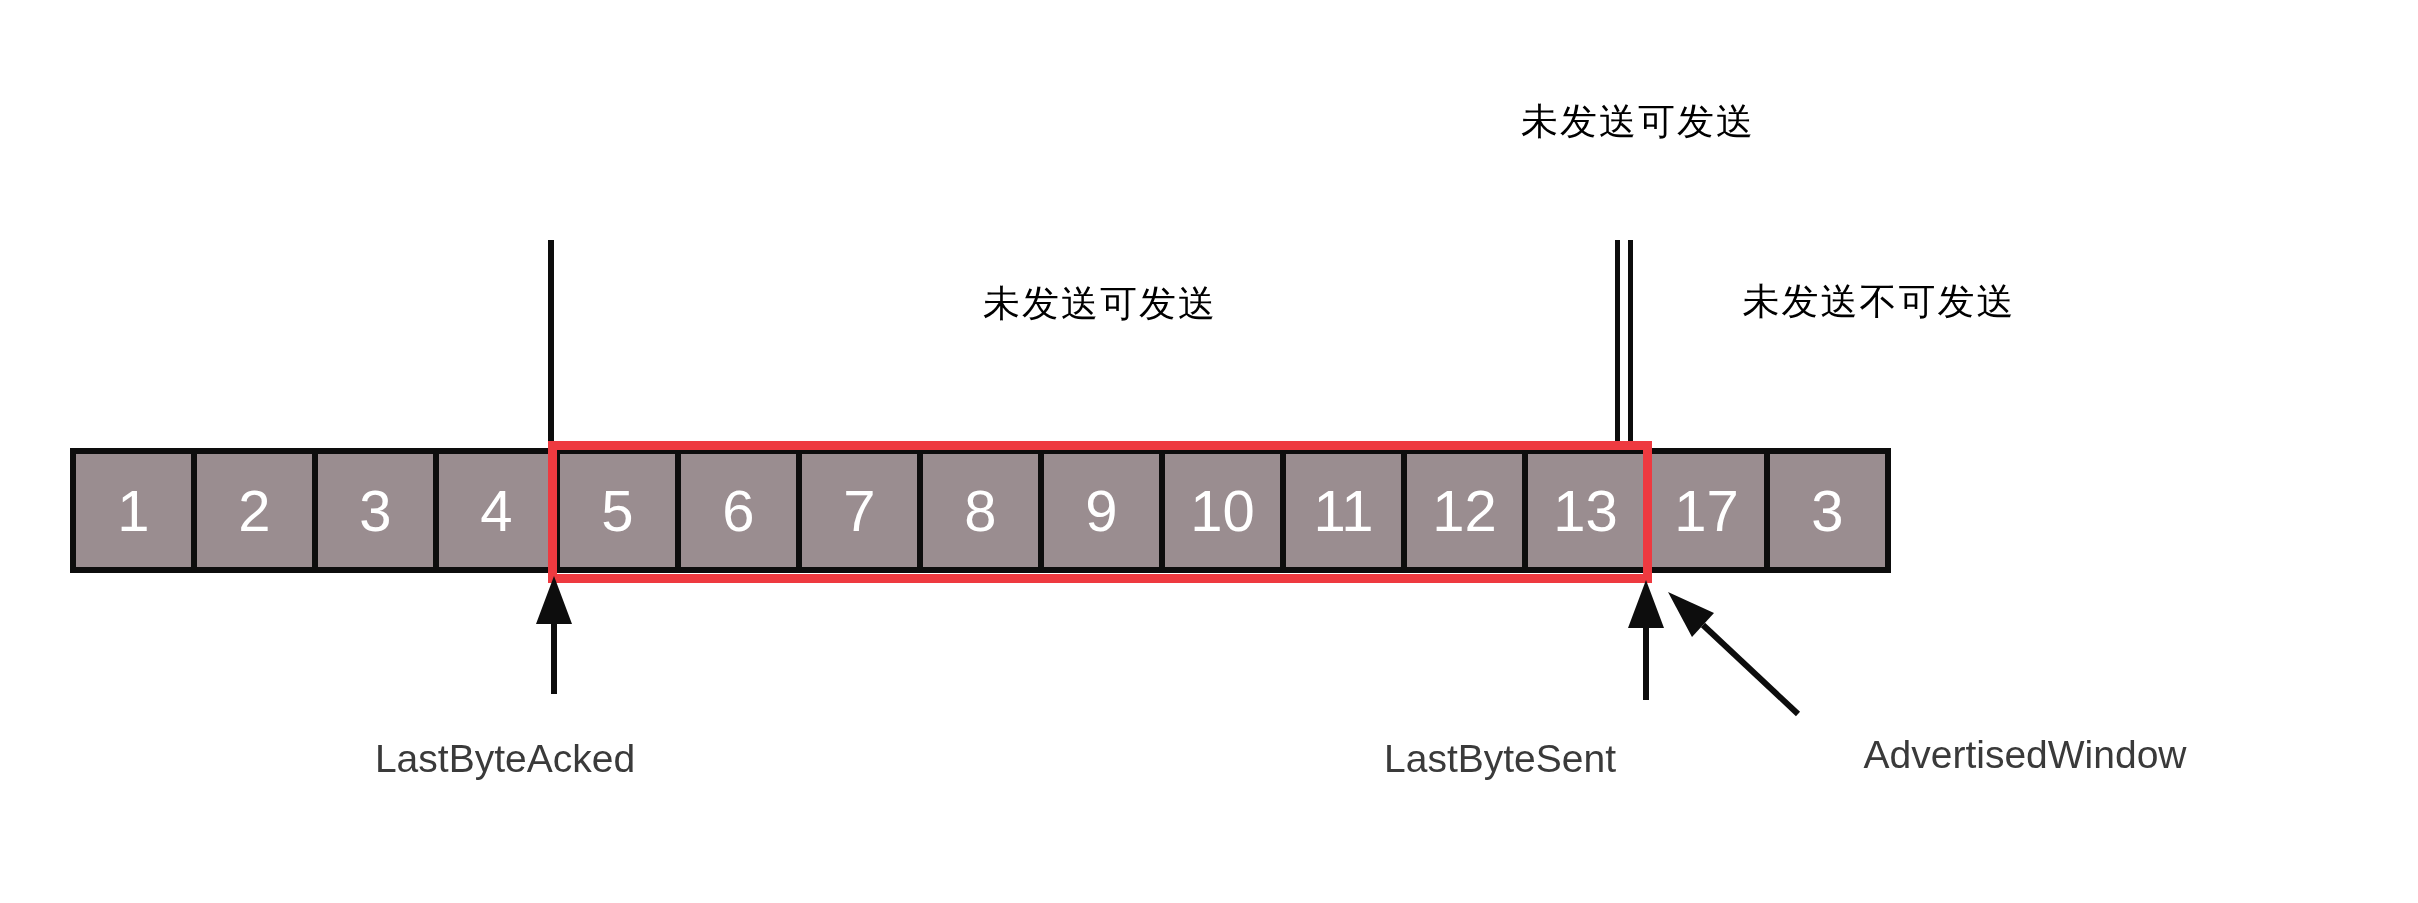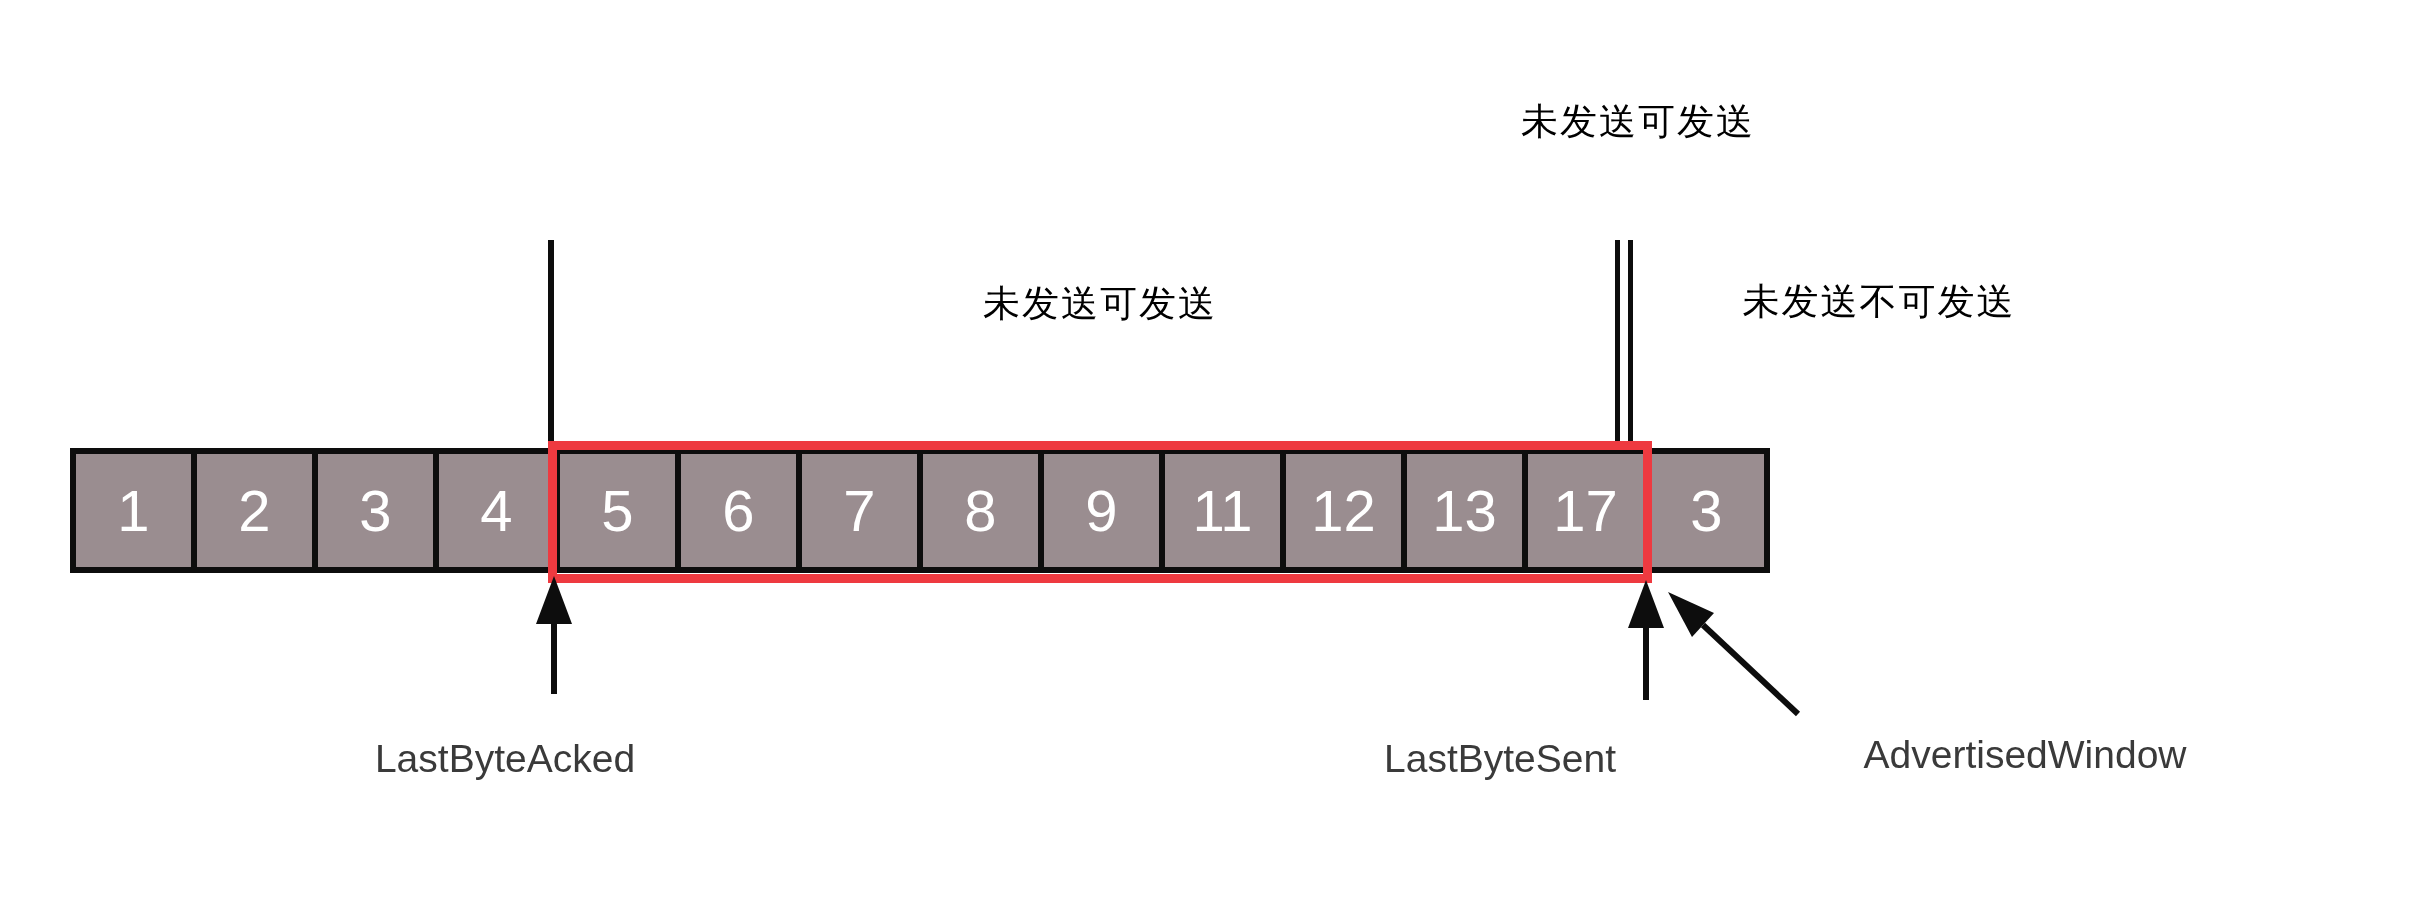--- a/index.html
+++ b/index.html
@@ -135,20 +135,23 @@
     <div class="cell">
         <span>7</span>
       </div>
     <div class="cell">
         <span>8</span>
       </div>
     <div class="cell">
         <span>9</span>
       </div>
     <div class="cell">
+        <span>10</span>
+      </div>
+    <div class="cell">
         <span>11</span>
       </div>
     <div class="cell">
         <span>12</span>
       </div>
     <div class="cell">
         <span>13</span>
       </div>
     <div class="cell">
         <span>17</span>

